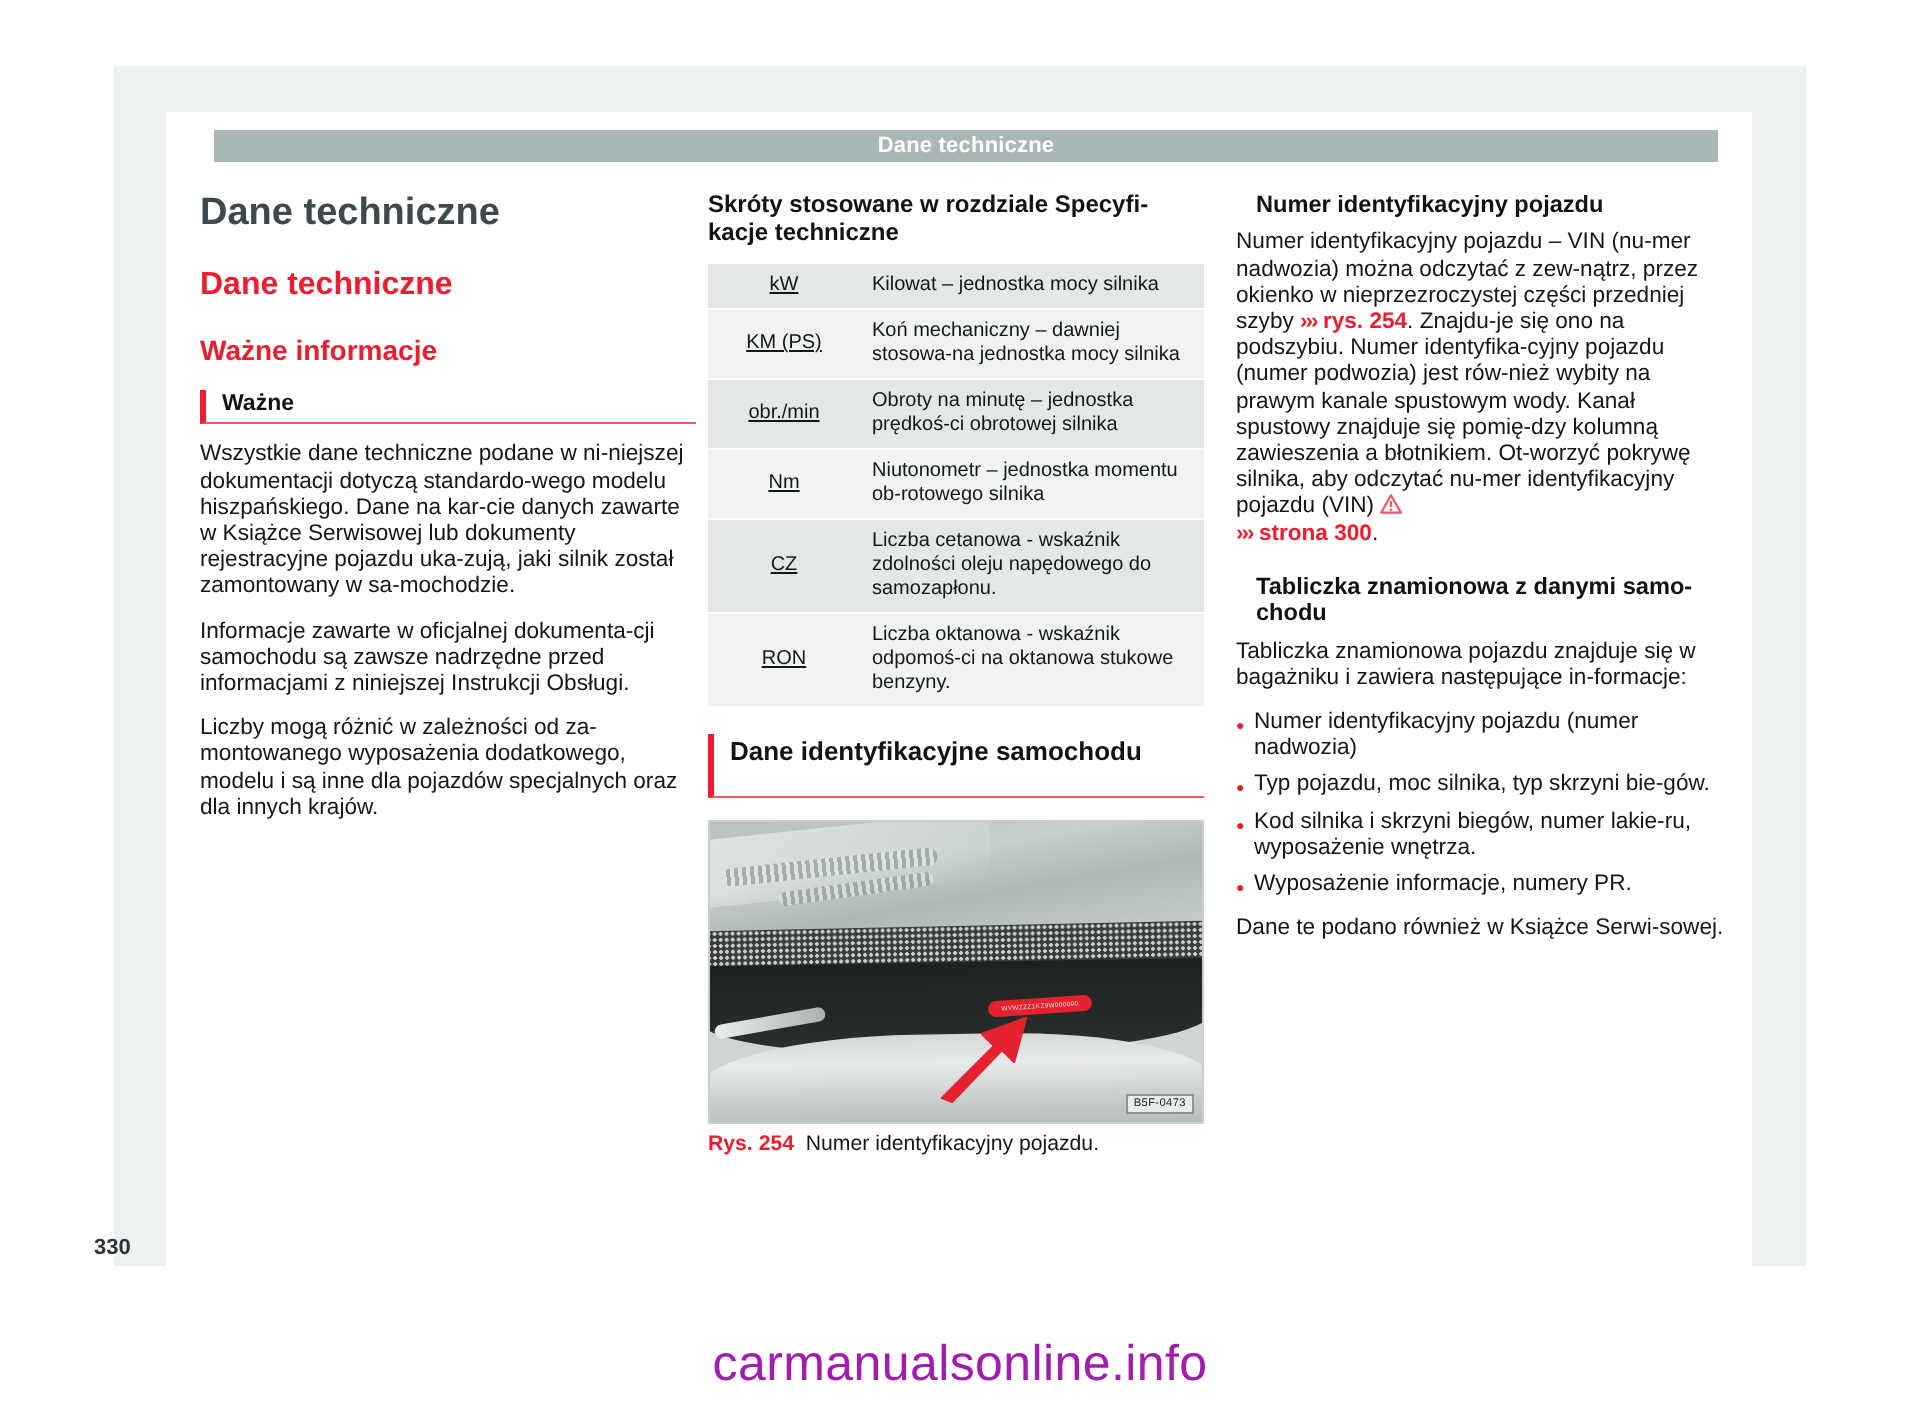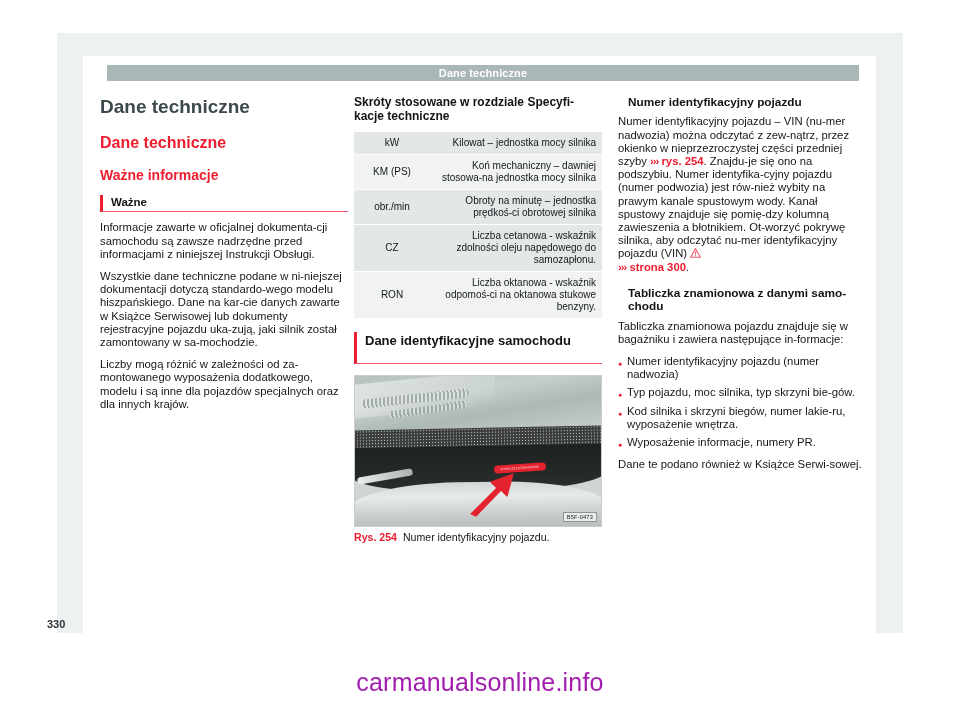--- a/index.html
+++ b/index.html
@@ -144,25 +144,25 @@
     width: 248px;
     table-layout: fixed;
   }
   table.abbr td {
     font-size: 10px;
     line-height: 12px;
     color: #141718;
     padding: 5px 6px;
     vertical-align: middle;
     border-bottom: 1.5px solid #ffffff;
-    text-align: right;
   }
   table.abbr td.k {
     width: 64px;
     text-align: center;
+    text-decoration: underline;
   }
   table.abbr tr.odd td  { background: #e4e7e8; }
   table.abbr tr.even td { background: #f1f3f3; }
 
   
   .figure {
     margin-top: 11px;
     width: 236px;
   }
   .fig-img {
@@ -329,41 +329,45 @@
 
   <div class="head-bar">Dane techniczne</div>
 
   <div class="col col-1">
     <h1 class="h1">Dane techniczne</h1>
     <h2 class="h2-red">Dane techniczne</h2>
     <h3 class="h3-red">Ważne informacje</h3>
 
     <div class="box-head small">Ważne</div>
 
+    <p class="body">Wszystkie dane techniczne podane w ni-niejszej dokumentacji dotyczą standardo-wego modelu hiszpańskiego. Dane na kar-cie danych zawarte w Książce Serwisowej lub dokumenty rejestracyjne pojazdu uka-zują, jaki silnik został zamontowany w sa-mochodzie.</p>
     <p class="body">Informacje zawarte w oficjalnej dokumenta-cji samochodu są zawsze nadrzędne przed informacjami z niniejszej Instrukcji Obsługi.</p>
-    <p class="body">Wszystkie dane techniczne podane w ni-niejszej dokumentacji dotyczą standardo-wego modelu hiszpańskiego. Dane na kar-cie danych zawarte w Książce Serwisowej lub dokumenty rejestracyjne pojazdu uka-zują, jaki silnik został zamontowany w sa-mochodzie.</p>
     <p class="body">Liczby mogą różnić w zależności od za-montowanego wyposażenia dodatkowego, modelu i są inne dla pojazdów specjalnych oraz dla innych krajów.</p>
   </div>
 
   <div class="col col-2">
     <div class="col-head">Skróty stosowane w rozdziale Specyfi-kacje techniczne</div>
 
     <table class="abbr">
       <tbody>
         <tr class="odd">
           <td class="k">kW</td>
           <td class="d">Kilowat – jednostka mocy silnika</td>
         </tr>
         <tr class="even">
           <td class="k">KM (PS)</td>
           <td class="d">Koń mechaniczny – dawniej stosowa-na jednostka mocy silnika</td>
         </tr>
         <tr class="odd">
           <td class="k">obr./min</td>
           <td class="d">Obroty na minutę – jednostka prędkoś-ci obrotowej silnika</td>
+        </tr>
+        <tr class="even">
+          <td class="k">Nm</td>
+          <td class="d">Niutonometr – jednostka momentu ob-rotowego silnika</td>
         </tr>
         <tr class="odd">
           <td class="k">CZ</td>
           <td class="d">Liczba cetanowa - wskaźnik zdolności oleju napędowego do samozapłonu.</td>
         </tr>
         <tr class="even">
           <td class="k">RON</td>
           <td class="d">Liczba oktanowa - wskaźnik odpomoś-ci na oktanowa stukowe benzyny.</td>
         </tr>
       </tbody>

